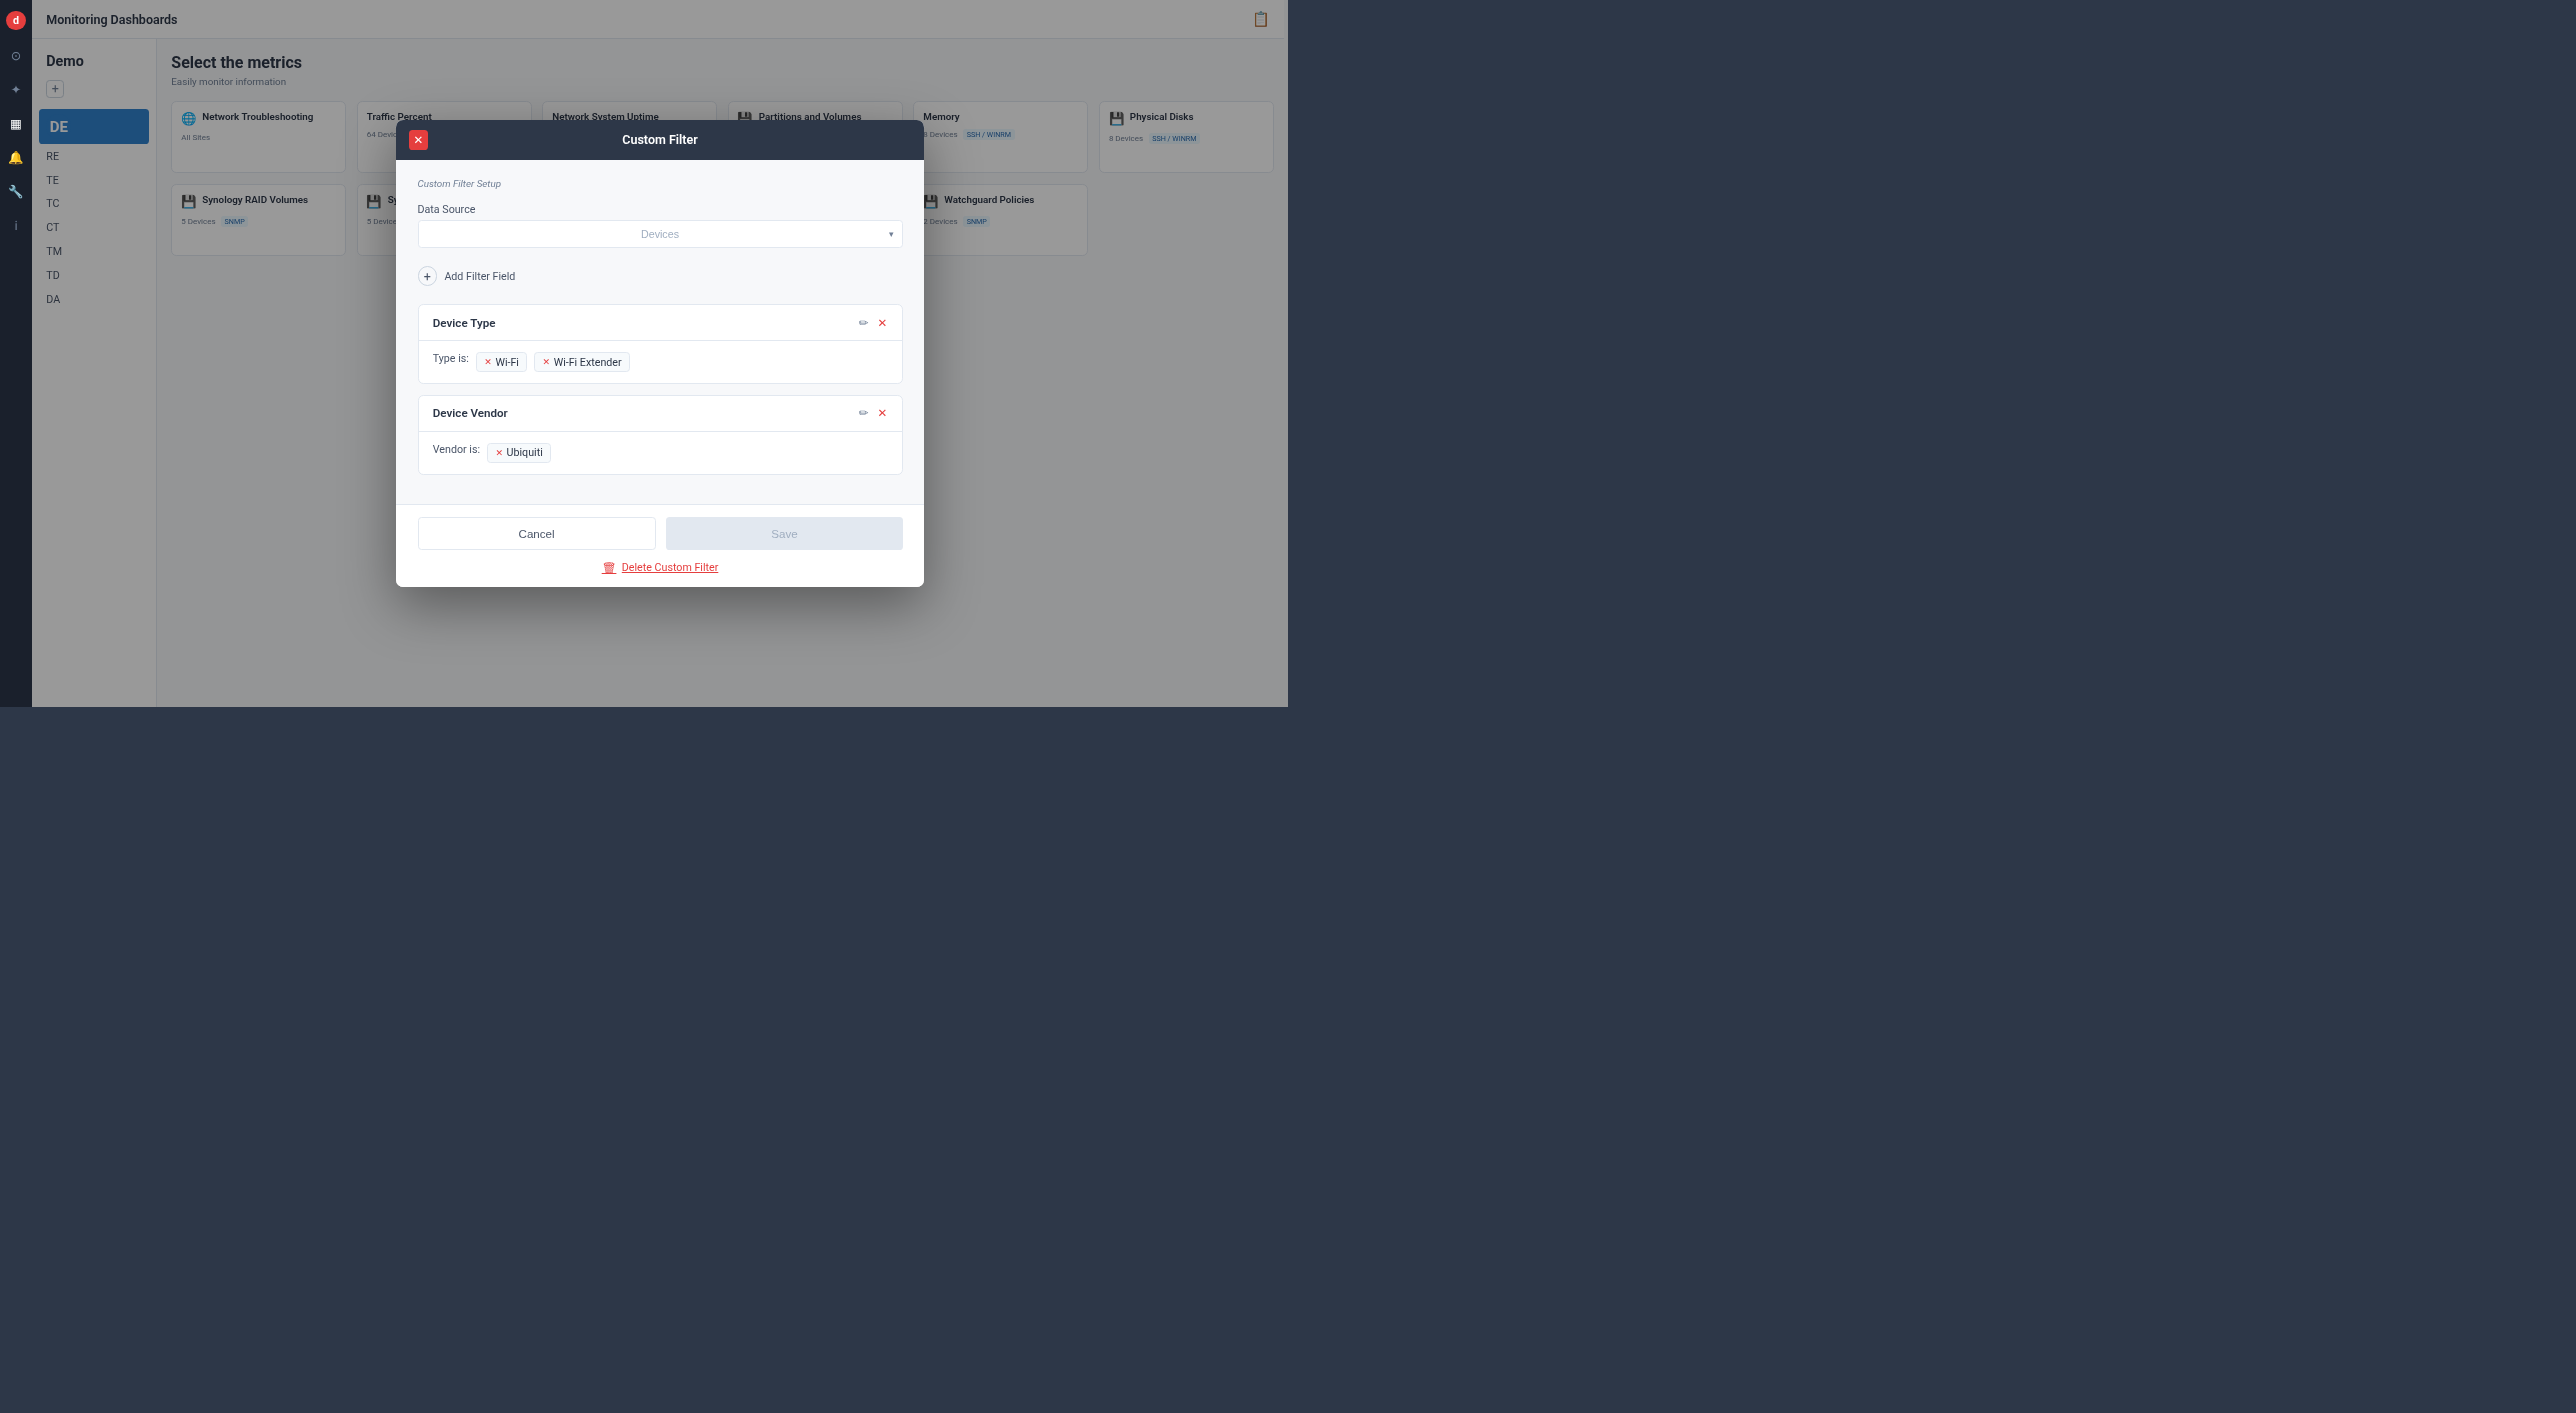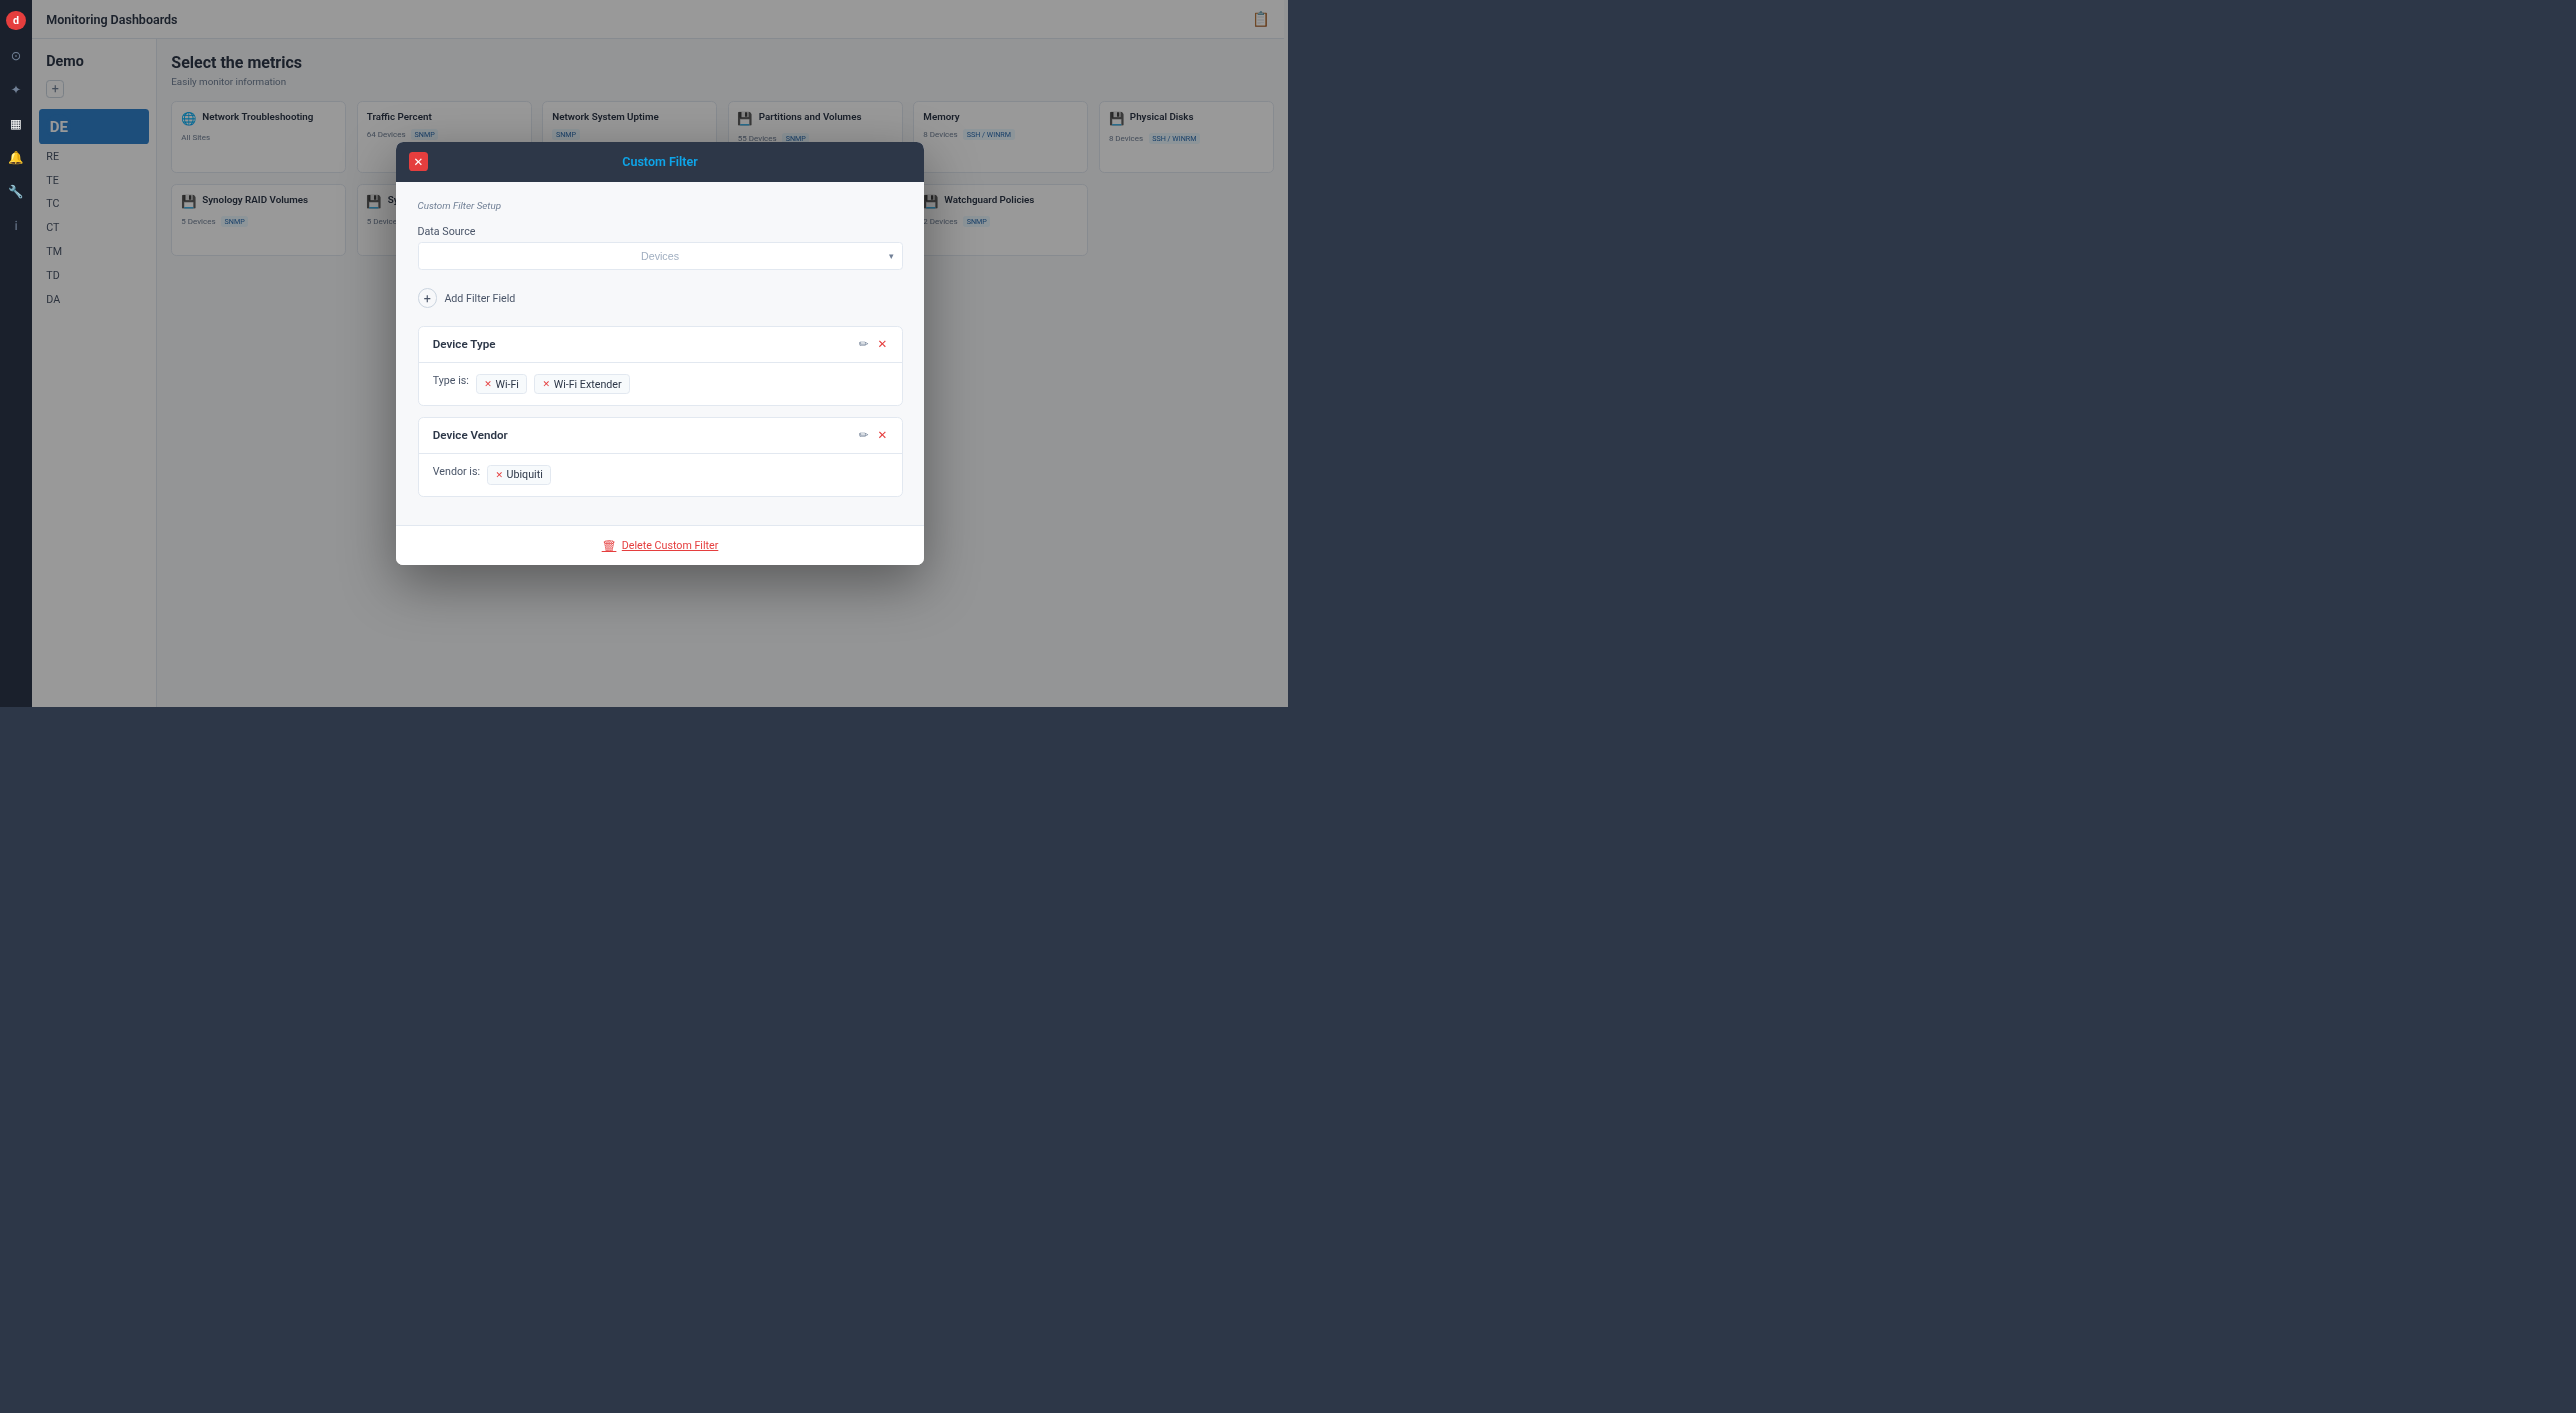--- a/index.html
+++ b/index.html
@@ -207,21 +207,21 @@
       box-shadow: 0 18px 54px rgba(0,0,0,0.4);
     }
     .modal-header {
       background: #2d3748;
       padding: 12.5px 18px;
       display: flex;
       align-items: center;
       position: relative;
     }
     .modal-title {
-      color: #0ea5e9;
+      color: #ffffff;
       font-size: 12.5px;
       font-weight: 600;
       text-align: center;
       flex: 1;
     }
     .modal-close {
       position: absolute;
       left: 12.5px;
       width: 19.7px; height: 19.7px;
       background: #e53e3e;
@@ -627,20 +627,24 @@
             <span class="filter-label-text">Vendor is:</span>
             <div class="filter-tag">
               <span class="filter-tag-remove">✕</span>
               <span>Ubiquiti</span>
             </div>
           </div>
         </div>
       </div>
 
       <div class="modal-footer">
+        <div class="footer-buttons">
+          <button class="btn-cancel">Cancel</button>
+          <button class="btn-save">Save</button>
+        </div>
         <div class="delete-filter-link">
           <span class="delete-icon">🗑</span>
           <span>Delete Custom Filter</span>
         </div>
       </div>
     </div>
   </div>
 </div>
 
 

